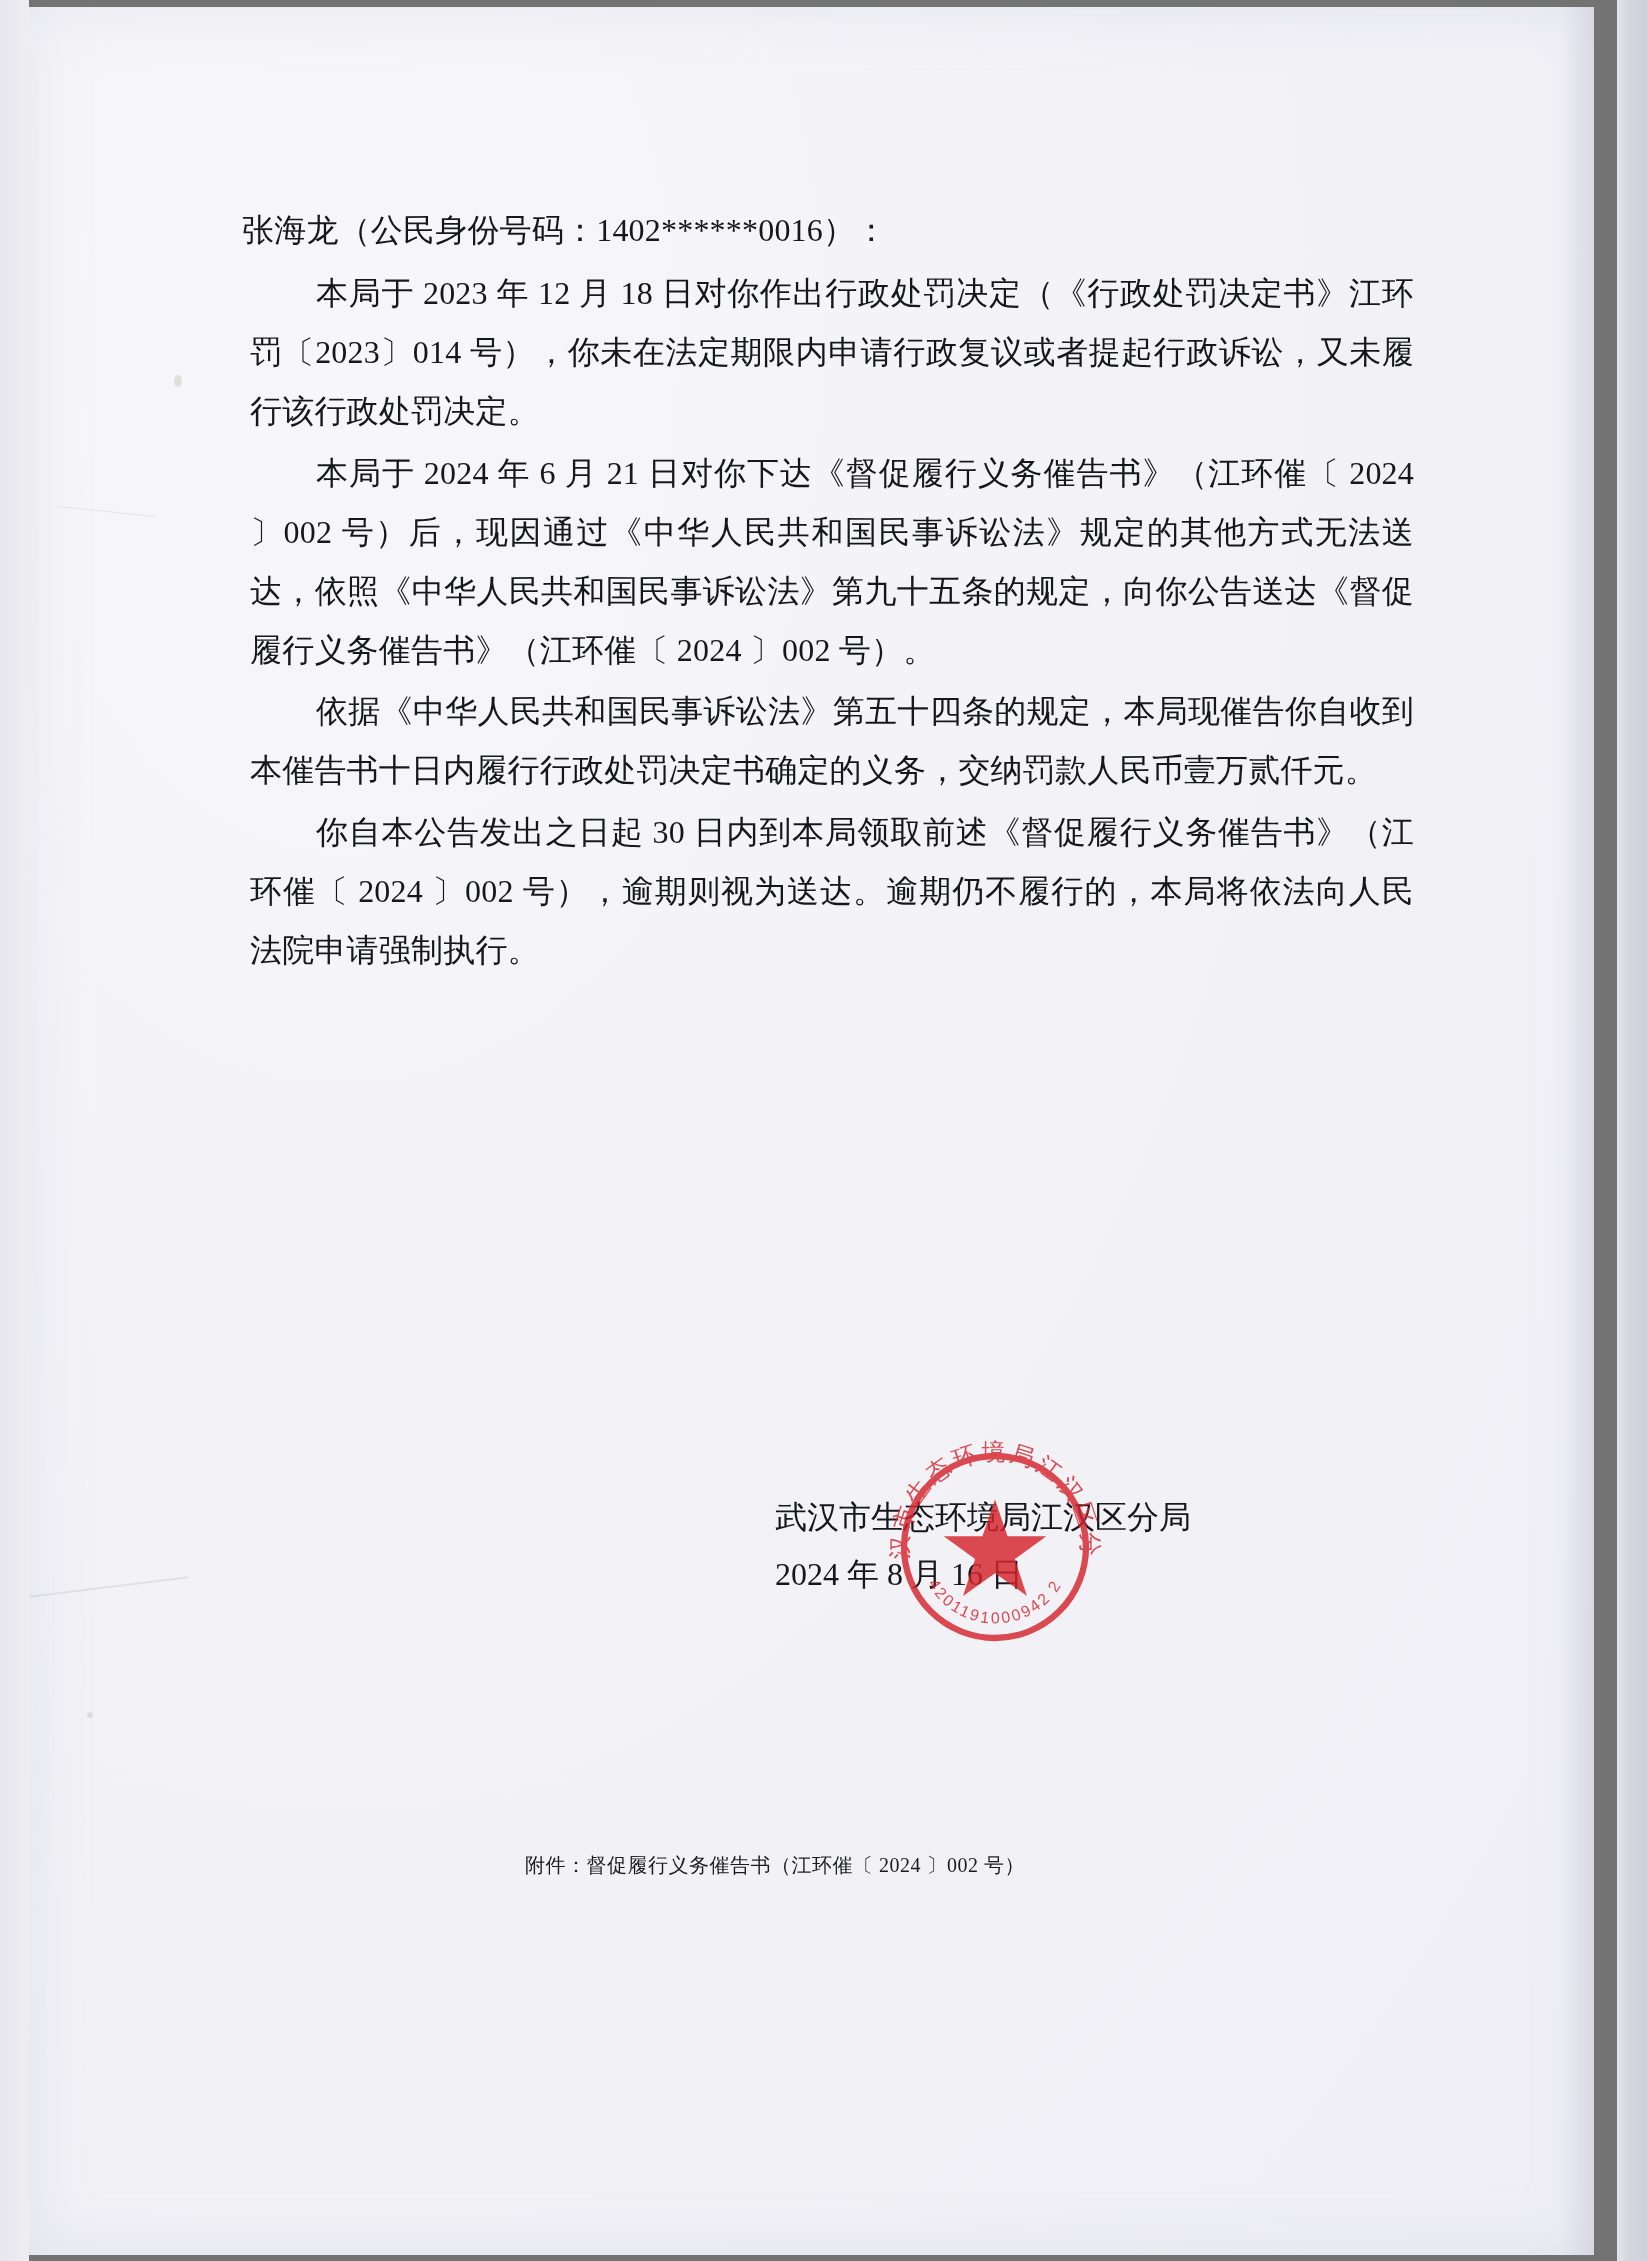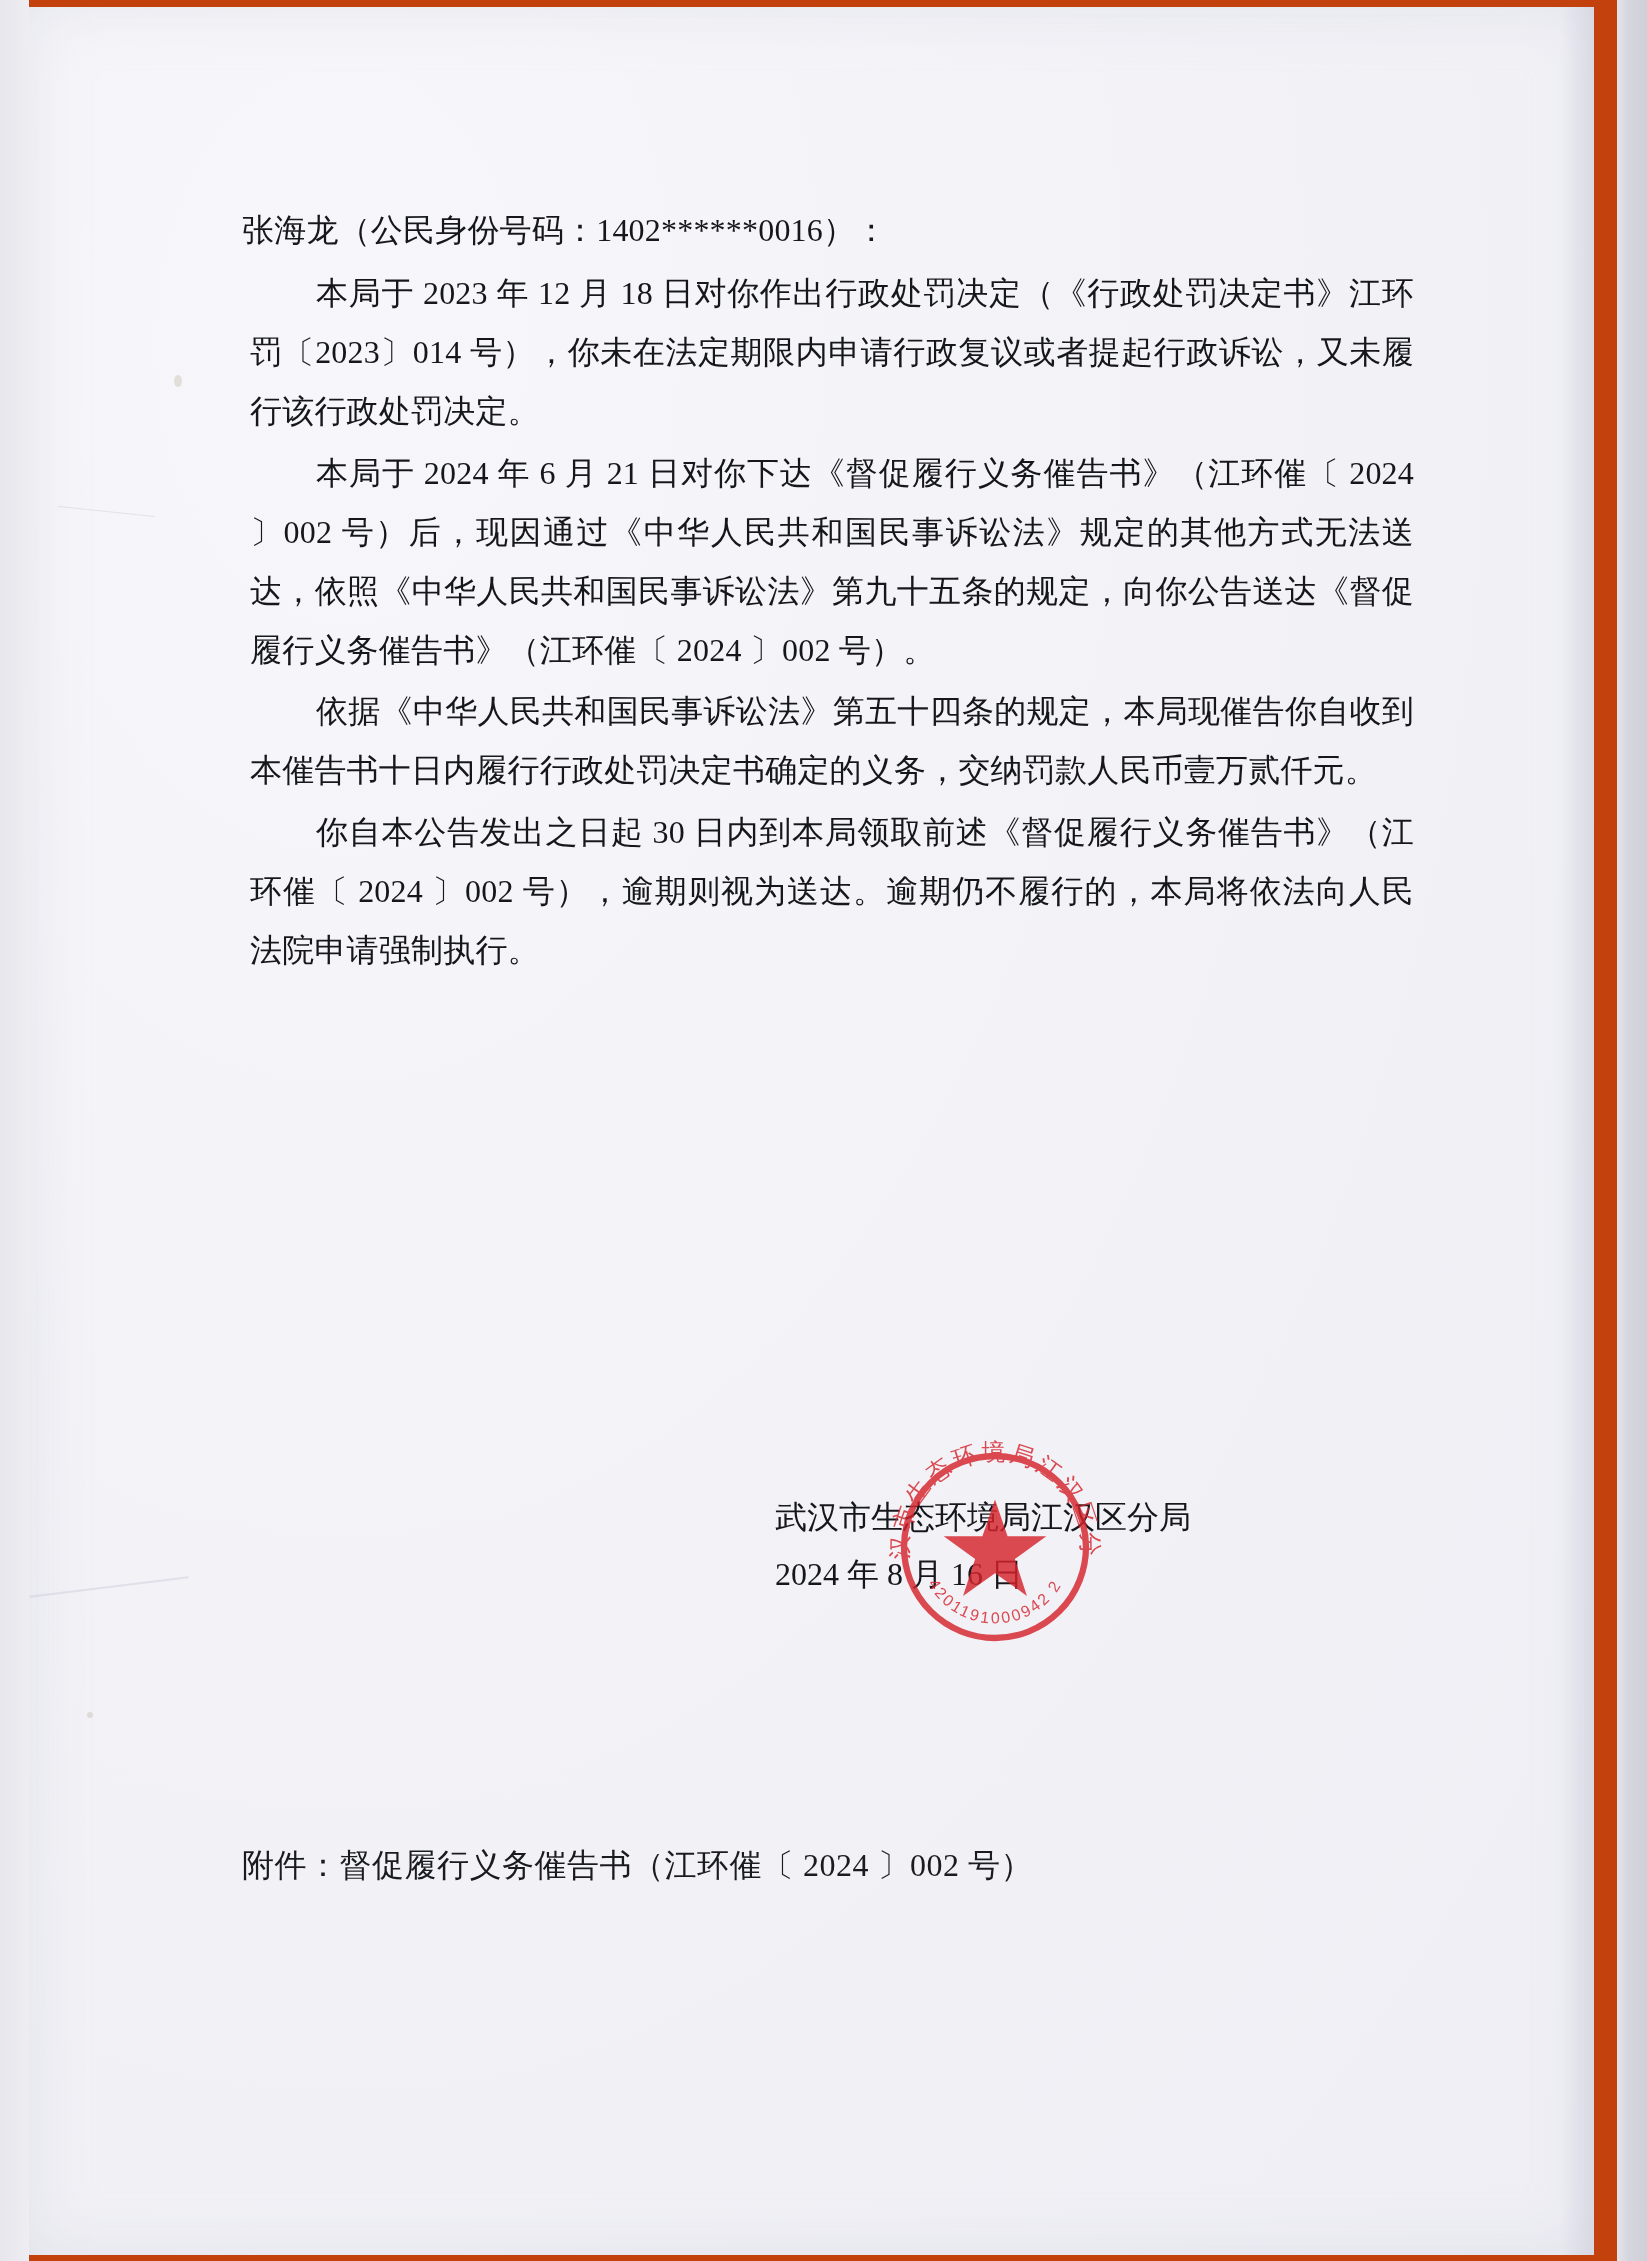--- a/index.html
+++ b/index.html
@@ -15,21 +15,21 @@
     font-family: "Liberation Serif", "DejaVu Serif", serif;
   }
 
   
   #page-sheet {
     position: absolute;
     left: 0;
     top: 0;
     width: 1647px;
     height: 2261px;
-    background: #c2410c;
+    background: #737373;
   }
 
   
   #paper {
     position: absolute;
     left: 29px;
     top: 6.8px;
     width: 1565px;
     height: 2248px;
     background:
@@ -109,24 +109,25 @@
   #sign-date {
     white-space: nowrap;
   }
 
   
   #attachment {
     position: absolute;
     left: 213px;
     top: 1841px;
     width: 1066px;
-    font-size: 32px;
+    font-size: 20px;
     line-height: 34px;
     color: #1a1b20;
     letter-spacing: 0.5px;
+    text-align: center;
   }
 
   
   #seal {
     position: absolute;
     left: 845px;
     top: 1419px;
     width: 242px;
     height: 242px;
     pointer-events: none;

